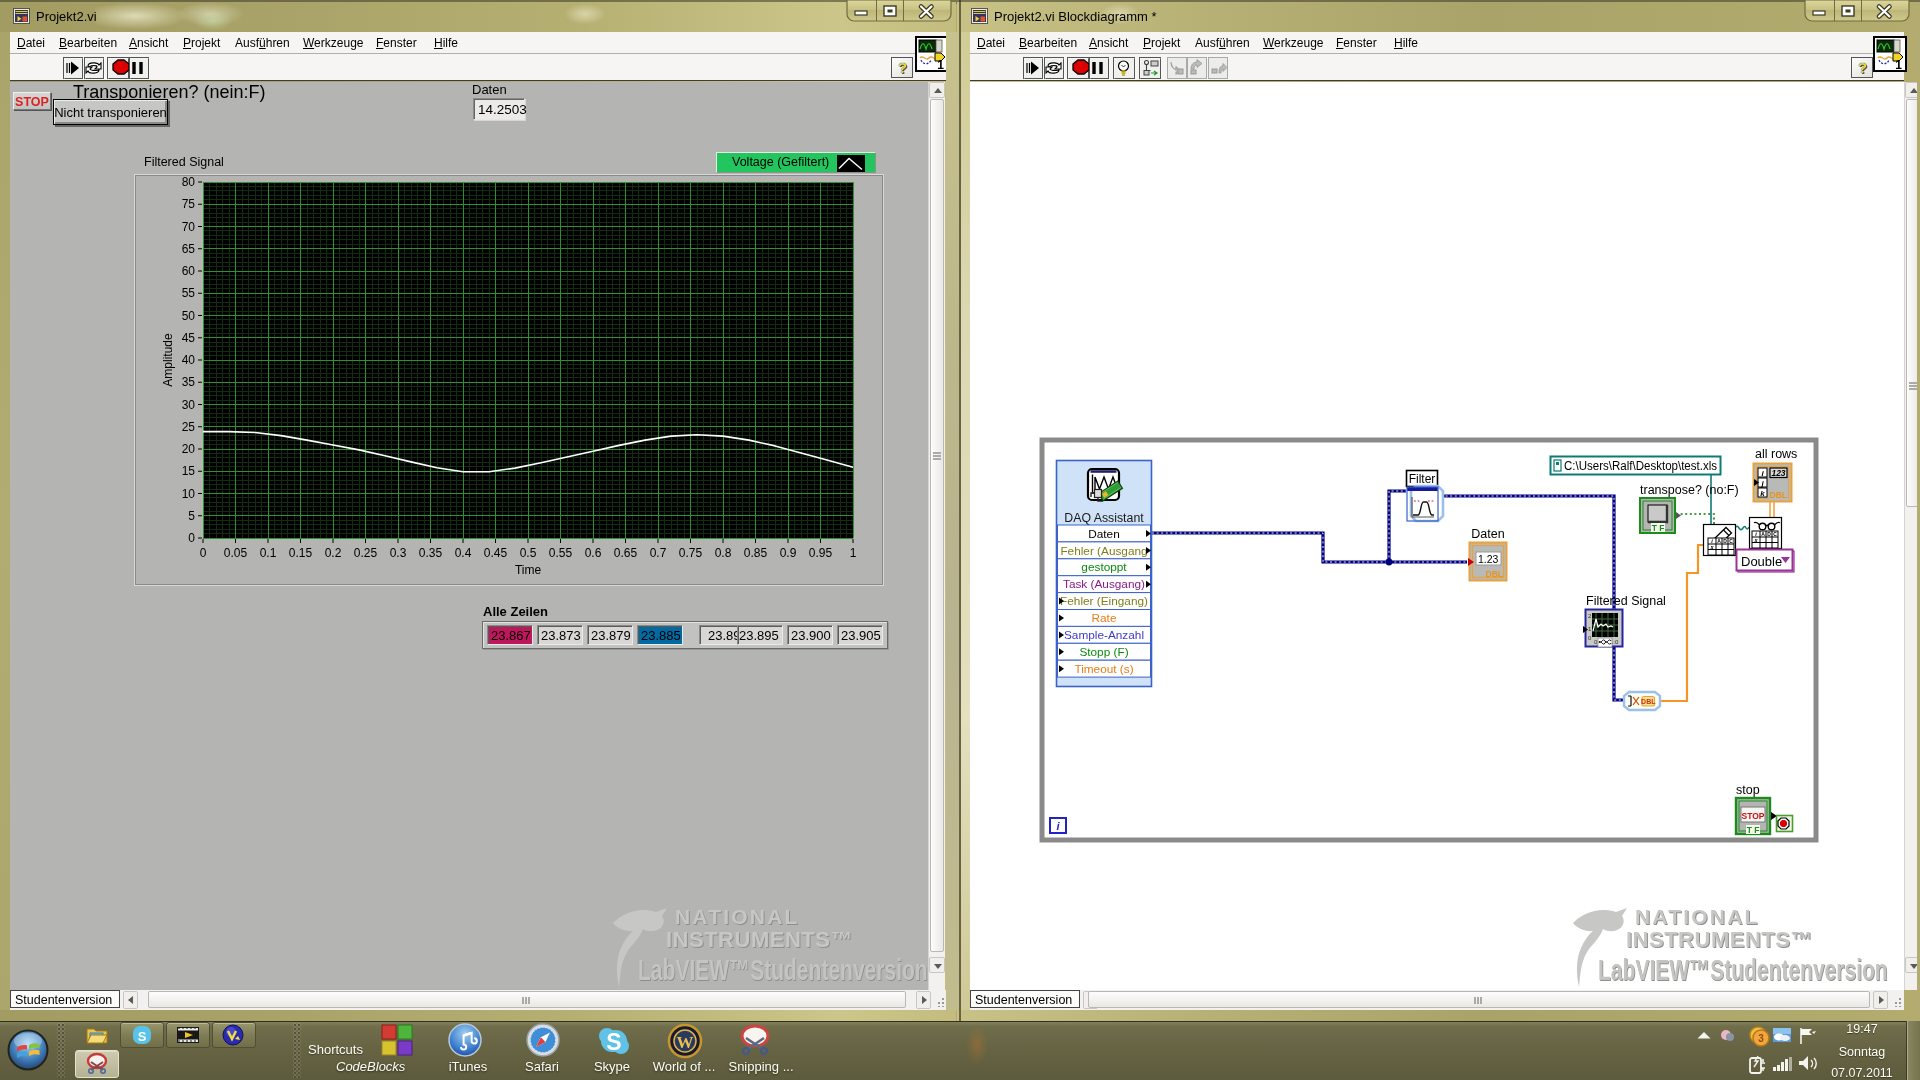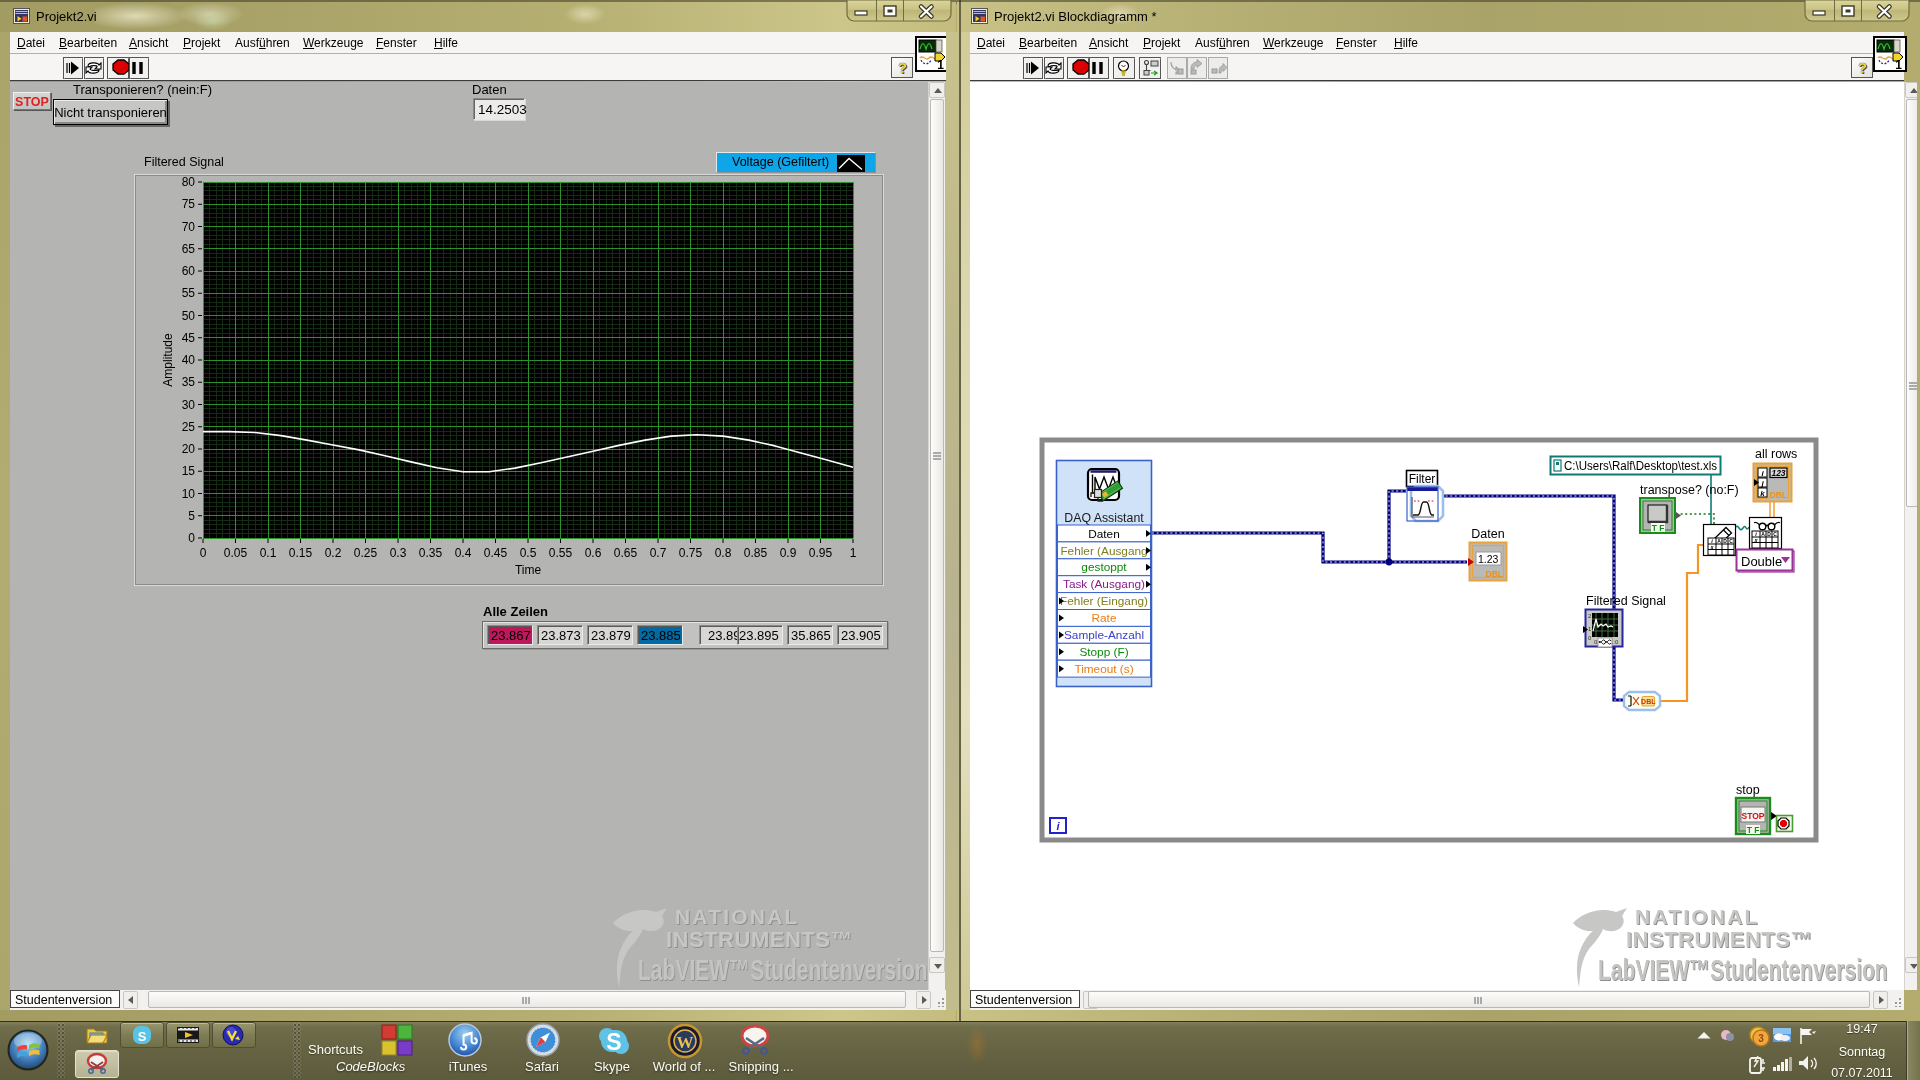--- a/index.html
+++ b/index.html
@@ -77,41 +77,41 @@
 <rect x="4" y="4" width="17" height="12" fill="#0a2a0a" stroke="#000"></rect>
 <path d="M5 13 c2 -7 4 -7 6 0 c2 -7 4 -7 6 0" stroke="#2ecc2e" stroke-width="1.2" fill="none"></path>
 <rect x="21" y="4" width="6" height="12" fill="#d8d8c8" stroke="#555" stroke-width="0.8"></rect>
 <path d="M5 22 c3 -4 6 4 9 0 c3 -4 6 4 9 0" stroke="#e8a23c" stroke-width="1.4" fill="none"></path>
 <path d="M20 17 h6 l4 4 -4 4 h-6 z" fill="#f2d426" stroke="#000" stroke-width="1"></path>
 <path d="M6 24 c2 5 8 5 10 0" stroke="#2222aa" stroke-width="1.2" fill="none" stroke-dasharray="2 1.5"></path>
 <text x="29" y="33" font-size="12" font-weight="bold" fill="#000" text-anchor="end">1</text>
 </svg>
 <div style="position:absolute;left:10px;top:81.5px;width:918px;height:908px;background:#b4b4b2;"></div>
 <div style="position:absolute;left:13px;top:92px;width:38px;height:18px;background:linear-gradient(180deg,#d6d6d4,#c2c2c0);border:1px solid #777;border-top-color:#eee;border-left-color:#eee;box-shadow:1px 1px 0 #555;color:#d22;font-weight:bold;font-size:12.5px;text-align:center;line-height:18px;">STOP</div>
-<div style="position:absolute;left:73px;top:82px;font-size:13px;color:#000;">Transponieren? (nein:F)</div>
+<div style="position:absolute;left:73px;top:82px;font-size:18px;color:#000;">Transponieren? (nein:F)</div>
 <div style="position:absolute;left:53px;top:99px;width:115px;height:26px;background:#c6c6c4;border:1px solid #000;box-shadow:inset 1px 1px 0 #ececea,inset -2px -2px 0 #8a8a88,2px 2px 0 #666;font-size:13px;color:#000;text-align:center;line-height:26px;white-space:nowrap;">Nicht transponieren</div>
 <div style="position:absolute;left:472px;top:82px;font-size:13px;color:#000;">Daten</div>
 <div style="position:absolute;left:473px;top:98px;width:52px;height:22px;background:#ecebe9;border:1px solid #8a8a88;border-bottom-color:#e8e8e6;border-right-color:#e8e8e6;box-shadow:inset 1px 1px 0 #666,1px 1px 0 #d8d8d6;font-size:13.5px;color:#000;line-height:22px;padding-left:4px;">14.2503</div>
 <div style="position:absolute;left:144px;top:155px;font-size:12.5px;color:#000;">Filtered Signal</div>
-<div style="position:absolute;left:716px;top:152px;width:160px;height:21px;background:#0ea5e9;border:1px solid #909090;border-top-color:#e8e8e6;border-left-color:#e8e8e6;">
+<div style="position:absolute;left:716px;top:152px;width:160px;height:21px;background:#22c55e;border:1px solid #909090;border-top-color:#e8e8e6;border-left-color:#e8e8e6;">
 <div style="position:absolute;left:15px;top:2px;font-size:12.5px;color:#000;">Voltage (Gefiltert)</div>
 <svg width="28" height="17" style="position:absolute;left:120px;top:2px">
       <rect width="28" height="17" fill="#000"></rect>
       <path d="M2 13.5 L12 3.5 L25 14.5" stroke="#fff" stroke-width="1.4" fill="none"></path>
     </svg>
 </div>
 <div style="position:absolute;left:483px;top:604px;font-size:13px;font-weight:bold;color:#000;">Alle Zeilen</div>
 <div style="position:absolute;left:482px;top:621px;width:406px;height:28px;background:#c2c2c0;border:1px solid #6a6a68;box-shadow:inset 1px 1px 0 #e4e4e2,1px 1px 0 #999;">
     <div style="position:absolute;left:4px;top:3px;width:46px;height:20px;background:#be185d;border:1px solid #8a8a88;border-bottom-color:#ecebe9;border-right-color:#ecebe9;box-shadow:inset 1px 1px 0 #5a5a58;font-size:13px;color:#000;line-height:20px;padding-left:3px;">23.867</div>
     <div style="position:absolute;left:54px;top:3px;width:46px;height:20px;background:#d8d7d5;border:1px solid #8a8a88;border-bottom-color:#ecebe9;border-right-color:#ecebe9;box-shadow:inset 1px 1px 0 #5a5a58;font-size:13px;color:#000;line-height:20px;padding-left:3px;">23.873</div>
     <div style="position:absolute;left:104px;top:3px;width:46px;height:20px;background:#d8d7d5;border:1px solid #8a8a88;border-bottom-color:#ecebe9;border-right-color:#ecebe9;box-shadow:inset 1px 1px 0 #5a5a58;font-size:13px;color:#000;line-height:20px;padding-left:3px;">23.879</div>
     <div style="position:absolute;left:154px;top:3px;width:46px;height:20px;background:#0369a1;border:1px solid #8a8a88;border-bottom-color:#ecebe9;border-right-color:#ecebe9;box-shadow:inset 1px 1px 0 #5a5a58;font-size:13px;color:#000;line-height:20px;padding-left:3px;">23.885</div>
     <div style="position:absolute;left:216px;top:3px;width:60px;height:20px;background:#d8d7d5;border:1px solid #8a8a88;border-bottom-color:#ecebe9;border-right-color:#ecebe9;box-shadow:inset 1px 1px 0 #5a5a58;font-size:13px;color:#000;line-height:20px;padding-left:8px;">23.890</div>
     <div style="position:absolute;left:254px;top:3px;width:46px;height:20px;background:#d8d7d5;border:1px solid #8a8a88;border-bottom-color:#ecebe9;border-right-color:#ecebe9;box-shadow:inset 1px 1px 0 #5a5a58;font-size:13px;color:#000;line-height:20px;padding-left:1px;">23.895</div>
-    <div style="position:absolute;left:304px;top:3px;width:46px;height:20px;background:#d8d7d5;border:1px solid #8a8a88;border-bottom-color:#ecebe9;border-right-color:#ecebe9;box-shadow:inset 1px 1px 0 #5a5a58;font-size:13px;color:#000;line-height:20px;padding-left:3px;">35.865</div>
+    <div style="position:absolute;left:304px;top:3px;width:46px;height:20px;background:#d8d7d5;border:1px solid #8a8a88;border-bottom-color:#ecebe9;border-right-color:#ecebe9;box-shadow:inset 1px 1px 0 #5a5a58;font-size:13px;color:#000;line-height:20px;padding-left:3px;">23.900</div>
     <div style="position:absolute;left:354px;top:3px;width:46px;height:20px;background:#d8d7d5;border:1px solid #8a8a88;border-bottom-color:#ecebe9;border-right-color:#ecebe9;box-shadow:inset 1px 1px 0 #5a5a58;font-size:13px;color:#000;line-height:20px;padding-left:3px;">23.905</div>
   </div>
 <svg width="750" height="412" style="position:absolute;left:134px;top:174px">
 <rect x="0.5" y="0.5" width="749" height="411" fill="#b4b4b2" stroke="#d8d8d6"></rect>
 <rect x="1.5" y="1.5" width="747" height="409" fill="none" stroke="#8b8b89"></rect>
 <rect x="69" y="8" width="650" height="356" fill="#000"></rect>
 <path d="M69.00 8V364 M75.50 8V364 M82.00 8V364 M88.50 8V364 M95.00 8V364 M101.50 8V364 M108.00 8V364 M114.50 8V364 M121.00 8V364 M127.50 8V364 M134.00 8V364 M140.50 8V364 M147.00 8V364 M153.50 8V364 M160.00 8V364 M166.50 8V364 M173.00 8V364 M179.50 8V364 M186.00 8V364 M192.50 8V364 M199.00 8V364 M205.50 8V364 M212.00 8V364 M218.50 8V364 M225.00 8V364 M231.50 8V364 M238.00 8V364 M244.50 8V364 M251.00 8V364 M257.50 8V364 M264.00 8V364 M270.50 8V364 M277.00 8V364 M283.50 8V364 M290.00 8V364 M296.50 8V364 M303.00 8V364 M309.50 8V364 M316.00 8V364 M322.50 8V364 M329.00 8V364 M335.50 8V364 M342.00 8V364 M348.50 8V364 M355.00 8V364 M361.50 8V364 M368.00 8V364 M374.50 8V364 M381.00 8V364 M387.50 8V364 M394.00 8V364 M400.50 8V364 M407.00 8V364 M413.50 8V364 M420.00 8V364 M426.50 8V364 M433.00 8V364 M439.50 8V364 M446.00 8V364 M452.50 8V364 M459.00 8V364 M465.50 8V364 M472.00 8V364 M478.50 8V364 M485.00 8V364 M491.50 8V364 M498.00 8V364 M504.50 8V364 M511.00 8V364 M517.50 8V364 M524.00 8V364 M530.50 8V364 M537.00 8V364 M543.50 8V364 M550.00 8V364 M556.50 8V364 M563.00 8V364 M569.50 8V364 M576.00 8V364 M582.50 8V364 M589.00 8V364 M595.50 8V364 M602.00 8V364 M608.50 8V364 M615.00 8V364 M621.50 8V364 M628.00 8V364 M634.50 8V364 M641.00 8V364 M647.50 8V364 M654.00 8V364 M660.50 8V364 M667.00 8V364 M673.50 8V364 M680.00 8V364 M686.50 8V364 M693.00 8V364 M699.50 8V364 M706.00 8V364 M712.50 8V364 M719.00 8V364 M69 8.00H719 M69 12.45H719 M69 16.90H719 M69 21.35H719 M69 25.80H719 M69 30.25H719 M69 34.70H719 M69 39.15H719 M69 43.60H719 M69 48.05H719 M69 52.50H719 M69 56.95H719 M69 61.40H719 M69 65.85H719 M69 70.30H719 M69 74.75H719 M69 79.20H719 M69 83.65H719 M69 88.10H719 M69 92.55H719 M69 97.00H719 M69 101.45H719 M69 105.90H719 M69 110.35H719 M69 114.80H719 M69 119.25H719 M69 123.70H719 M69 128.15H719 M69 132.60H719 M69 137.05H719 M69 141.50H719 M69 145.95H719 M69 150.40H719 M69 154.85H719 M69 159.30H719 M69 163.75H719 M69 168.20H719 M69 172.65H719 M69 177.10H719 M69 181.55H719 M69 186.00H719 M69 190.45H719 M69 194.90H719 M69 199.35H719 M69 203.80H719 M69 208.25H719 M69 212.70H719 M69 217.15H719 M69 221.60H719 M69 226.05H719 M69 230.50H719 M69 234.95H719 M69 239.40H719 M69 243.85H719 M69 248.30H719 M69 252.75H719 M69 257.20H719 M69 261.65H719 M69 266.10H719 M69 270.55H719 M69 275.00H719 M69 279.45H719 M69 283.90H719 M69 288.35H719 M69 292.80H719 M69 297.25H719 M69 301.70H719 M69 306.15H719 M69 310.60H719 M69 315.05H719 M69 319.50H719 M69 323.95H719 M69 328.40H719 M69 332.85H719 M69 337.30H719 M69 341.75H719 M69 346.20H719 M69 350.65H719 M69 355.10H719 M69 359.55H719 M69 364.00H719" stroke="#142c14" stroke-width="1" fill="none" shape-rendering="crispEdges"></path>
 <path d="M69.00 8V364 M101.50 8V364 M134.00 8V364 M166.50 8V364 M199.00 8V364 M231.50 8V364 M264.00 8V364 M296.50 8V364 M329.00 8V364 M361.50 8V364 M394.00 8V364 M426.50 8V364 M459.00 8V364 M491.50 8V364 M524.00 8V364 M556.50 8V364 M589.00 8V364 M621.50 8V364 M654.00 8V364 M686.50 8V364 M719.00 8V364 M69 8.00H719 M69 30.25H719 M69 52.50H719 M69 74.75H719 M69 97.00H719 M69 119.25H719 M69 141.50H719 M69 163.75H719 M69 186.00H719 M69 208.25H719 M69 230.50H719 M69 252.75H719 M69 275.00H719 M69 297.25H719 M69 319.50H719 M69 341.75H719 M69 364.00H719" stroke="#2d922d" stroke-width="1" fill="none" shape-rendering="crispEdges"></path>
 <path d="M69.0 257.6 L95.0 257.6 L121.0 258.5 L147.0 261.6 L173.0 266.1 L199.0 271.0 L225.0 275.9 L251.0 281.7 L277.0 287.9 L303.0 293.7 L329.0 297.7 L355.0 297.7 L381.0 294.1 L407.0 288.8 L433.0 283.0 L459.0 277.2 L485.0 271.4 L511.0 266.1 L537.0 262.1 L563.0 260.8 L589.0 262.1 L615.0 266.1 L641.0 271.9 L667.0 279.0 L693.0 286.1 L719.0 293.2" stroke="#ffffff" stroke-width="1.6" fill="none" stroke-linejoin="round"></path>
 <line x1="64" y1="8.00" x2="68" y2="8.00" stroke="#000"></line>

